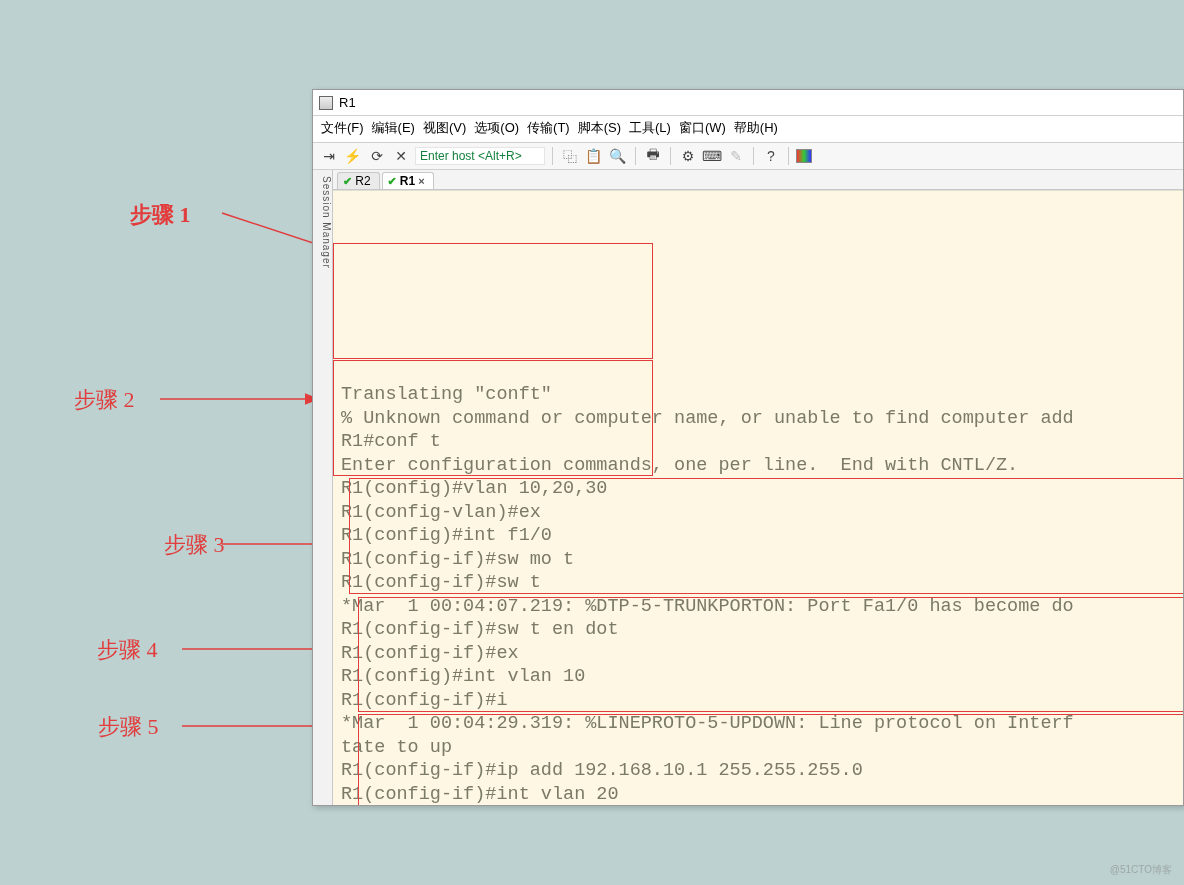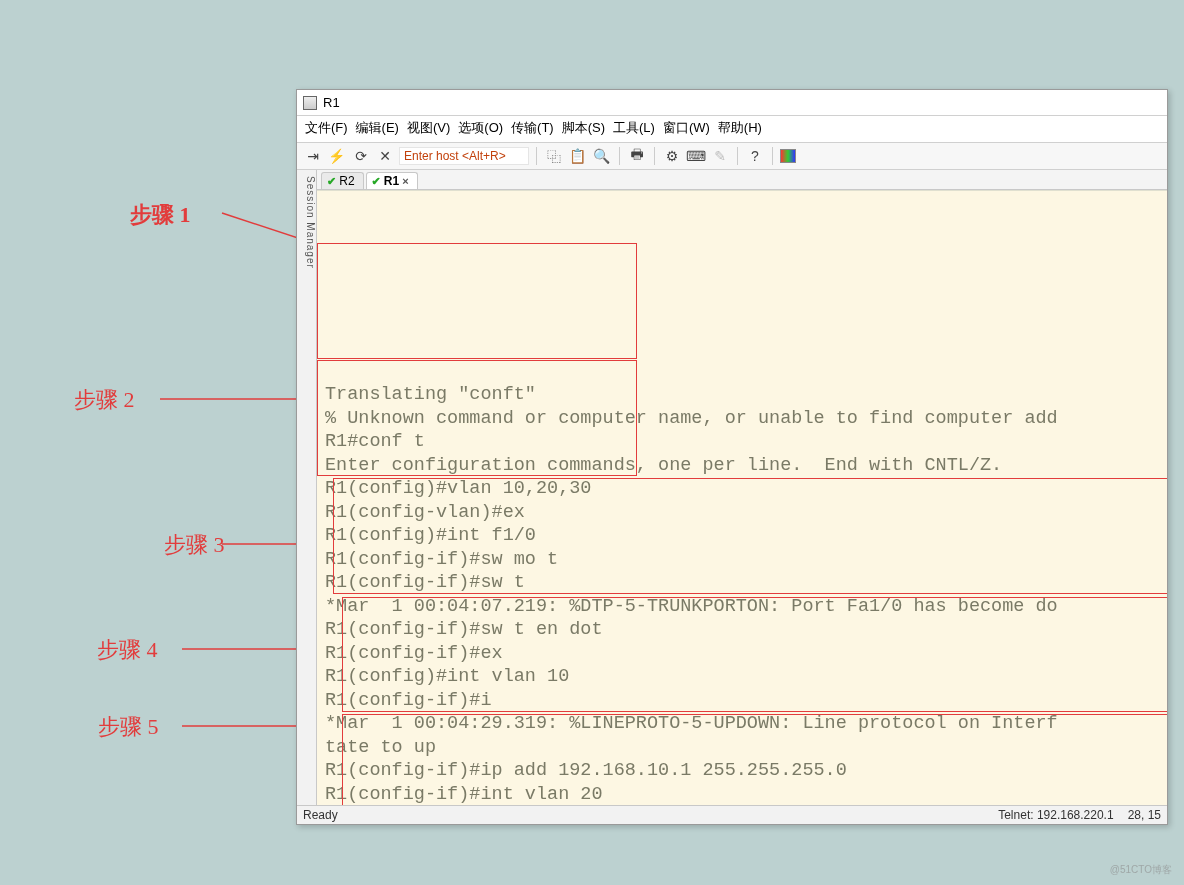--- a/index.html
+++ b/index.html
@@ -14,21 +14,21 @@
   .step-label {
     position: absolute;
     color: #e23c3c;
     font-size: 22px;
     font-family: SimSun, serif;
   }
   .arrow-svg { position: absolute; }
 
   .window {
     position: absolute;
-    left: 296px;
+    left: 312px;
     top: 89px;
     width: 872px;
     background: #fff;
     border: 1px solid #9a9a9a;
     box-shadow: 2px 2px 6px rgba(0,0,0,.2);
   }
   .title-bar {
     height: 26px;
     background: #fff;
     border-bottom: 1px solid #d0d0d0;
@@ -63,21 +63,21 @@
   .toolbar .sep {
     width: 1px; height: 18px; background: #ccc; margin: 0 3px;
   }
   .toolbar .tool-btn {
     width: 20px; height: 20px;
     display: flex; align-items: center; justify-content: center;
     color: #444;
     font-size: 14px;
   }
   .host-input {
-    color: #c2410c;
+    color: #15803d;
     font-size: 12px;
     padding: 1px 4px;
     width: 130px;
     border: 1px solid #e5e5e5;
     background: #fff;
   }
   .body-row { display: flex; }
   .session-mgr {
     width: 20px;
     border-right: 1px solid #c8c8c8;
@@ -261,22 +261,15 @@
         
         <div class="overlay-box" style="left:0px; top:52px; width:320px; height:116px;"></div>
         <div class="overlay-box" style="left:0px; top:169px; width:320px; height:116px;"></div>
         <div class="overlay-box" style="left:16px; top:287px; width:840px; height:116px;"></div>
         <div class="overlay-box" style="left:25px; top:406px; width:830px; height:115px;"></div>
         <div class="overlay-box" style="left:25px; top:523px; width:830px; height:115px;"></div>
       <div class="line">Translating "conft"</div><div class="line">% Unknown command or computer name, or unable to find computer add</div><div class="line">R1#conf t</div><div class="line">Enter configuration commands, one per line.  End with CNTL/Z.</div><div class="line">R1(config)#vlan 10,20,30</div><div class="line">R1(config-vlan)#ex</div><div class="line">R1(config)#int f1/0</div><div class="line">R1(config-if)#sw mo t</div><div class="line">R1(config-if)#sw t</div><div class="line">*Mar  1 00:04:07.219: %DTP-5-TRUNKPORTON: Port Fa1/0 has become do</div><div class="line">R1(config-if)#sw t en dot</div><div class="line">R1(config-if)#ex</div><div class="line">R1(config)#int vlan 10</div><div class="line">R1(config-if)#i</div><div class="line">*Mar  1 00:04:29.319: %LINEPROTO-5-UPDOWN: Line protocol on Interf</div><div class="line">tate to up</div><div class="line">R1(config-if)#ip add 192.168.10.1 255.255.255.0</div><div class="line">R1(config-if)#int vlan 20</div></div>
     </div>
   </div>
 
-  <div class="status-bar">
-    <span>Ready</span>
-    <div class="right">
-      <span>Telnet: 192.168.220.1</span>
-      <span>28,  15</span>
-    </div>
-  </div>
 </div>
 
 <div class="watermark">@51CTO博客</div>
 
 </body></html>

